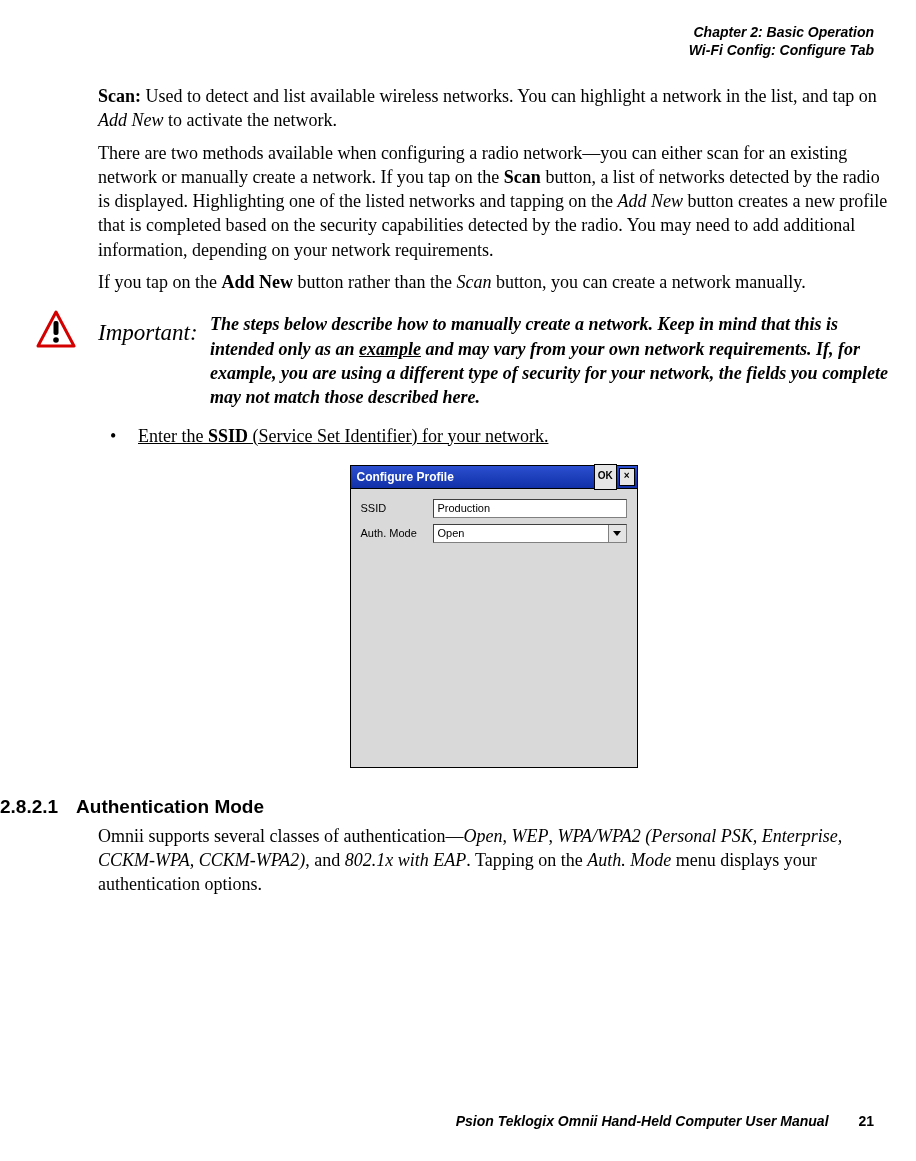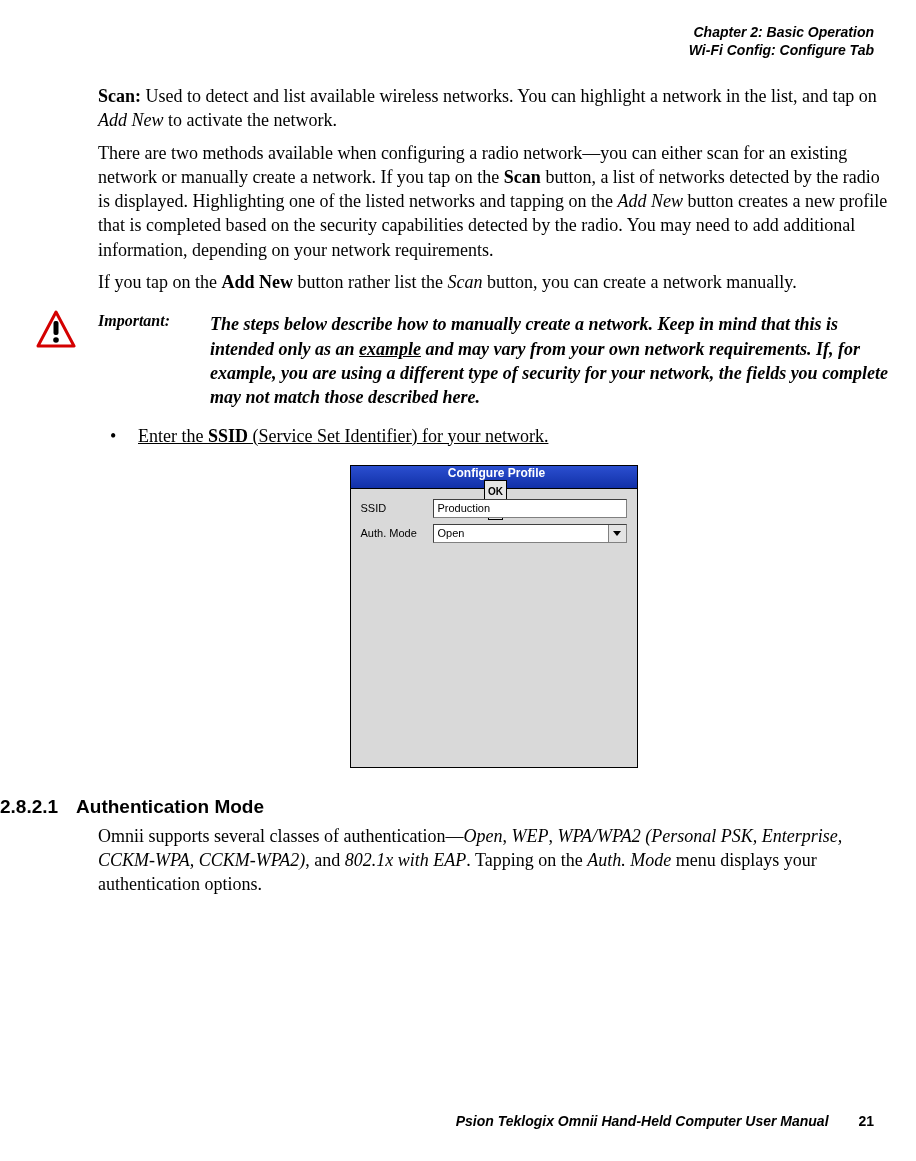--- a/index.html
+++ b/index.html
@@ -49,24 +49,25 @@
   }
   .important-block .icon {
     position: absolute;
     left: -62px;
     top: -2px;
   }
   .important-block .icon svg { display:block; }
   .imp-row { display: flex; }
   .imp-label {
     font-family: "Times New Roman", serif;
-    font-weight: bold;
-    font-style: italic;
-    font-size: 16px;
+    font-weight: normal;
+    font-style: italic;
+    font-size: 23px;
     flex: 0 0 112px;
+    margin-top: 8px;
   }
   .imp-text {
     font-family: "Times New Roman", serif;
     font-weight: bold;
     font-style: italic;
     font-size: 18px;
     line-height: 1.35;
     flex: 1;
   }
 
@@ -93,21 +94,20 @@
   .titlebar {
     background: linear-gradient(#2b4fd0, #1130a8);
     color: #fff;
     display: flex;
     align-items: center;
     height: 22px;
     padding-left: 6px;
     font-weight: bold;
     font-size: 12px;
     border-bottom: 1px solid #000;
-    flex-direction: column;
   }
   .titlebar .spacer { flex: 1; }
   .titlebar .wbtn {
     background: #e6e6e6;
     color: #000;
     border: 1px solid #000;
     height: 16px;
     line-height: 14px;
     font-size: 10px;
     font-weight: bold;
@@ -217,21 +217,21 @@
 
   <p>
     <span class="bold">Scan:</span><span> Used to detect and list available wireless networks. You can highlight a network in the list, and tap on </span><span class="ital">Add New</span><span> to activate the network.</span>
   </p>
 
   <p>
     <span>There are two methods available when configuring a radio network—you can either scan for an existing network or manually create a network. If you tap on the </span><span class="bold">Scan</span><span> button, a list of networks detected by the radio is displayed. Highlighting one of the listed networks and tapping on the </span><span class="ital">Add New</span><span> button creates a new profile that is completed based on the security capabilities detected by the radio. You may need to add additional information, depending on your network requirements.</span>
   </p>
 
   <p>
-    <span>If you tap on the </span><span class="bold">Add New</span><span> button rather list the </span><span class="ital">Scan</span><span> button, you can create a network manually.</span>
+    <span>If you tap on the </span><span class="bold">Add New</span><span> button rather than the </span><span class="ital">Scan</span><span> button, you can create a network manually.</span>
   </p>
 
   <div class="important-block">
     <div class="icon">
       <svg width="40" height="38" viewBox="0 0 40 38">
         <polygon points="20,2 38,36 2,36" fill="none" stroke="#d40000" stroke-width="3" stroke-linejoin="round"></polygon>
         <rect x="17.5" y="11" width="5" height="14" rx="2" fill="#000"></rect>
         <circle cx="20" cy="30" r="2.8" fill="#000"></circle>
       </svg>
     </div>

